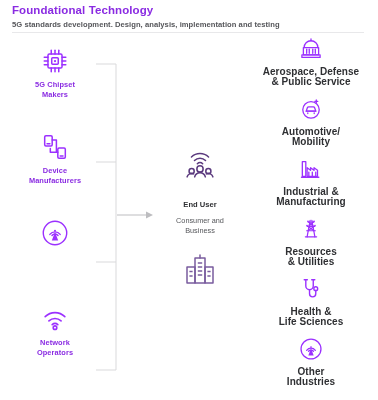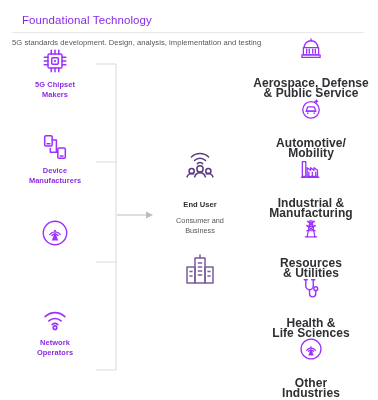--- a/index.html
+++ b/index.html
@@ -24,29 +24,29 @@
 
   
   .header {
     position: absolute;
     left: 12px;
     top: 3px;
     width: 352px;
   }
   .header-title {
     font-size: 11.5px;
-    font-weight: normal;
+    font-weight: bold;
     color: #8a2be2;
     letter-spacing: 0.1px;
     line-height: 14px;
-    margin: 10px;
+    margin: 0;
   }
   .header-sub {
     font-size: 7.6px;
-    font-weight: normal;
+    font-weight: bold;
     color: #55565a;
     line-height: 11px;
     margin: 2px 0 0 0;
     letter-spacing: 0.05px;
   }
   .header-rule {
     position: absolute;
     left: 0;
     top: 29px;
     width: 352px;
@@ -108,26 +108,26 @@
 
   
   .right-item {
     height: 60px;
     display: flex;
     flex-direction: column;
     align-items: center;
     justify-content: flex-start;
   }
   .right-item .node-label {
-    font-size: 12px;
+    font-size: 10px;
     font-weight: bold;
     color: #2f3033;
     line-height: 9.5px;
     letter-spacing: 0.05px;
-    margin-top: 17px;
+    margin-top: 5px;
   }
 
   
   .center-title {
     font-size: 7.6px;
     font-weight: bold;
     color: #2f3033;
     line-height: 10px;
     margin-top: 16px;
   }

